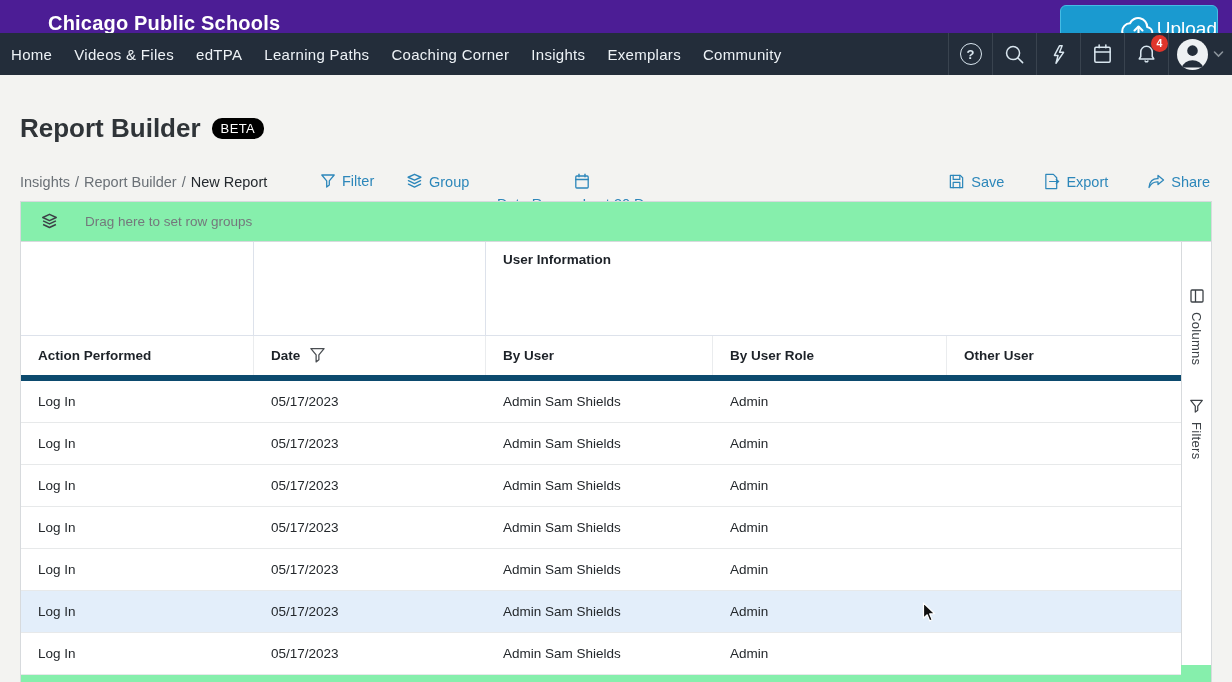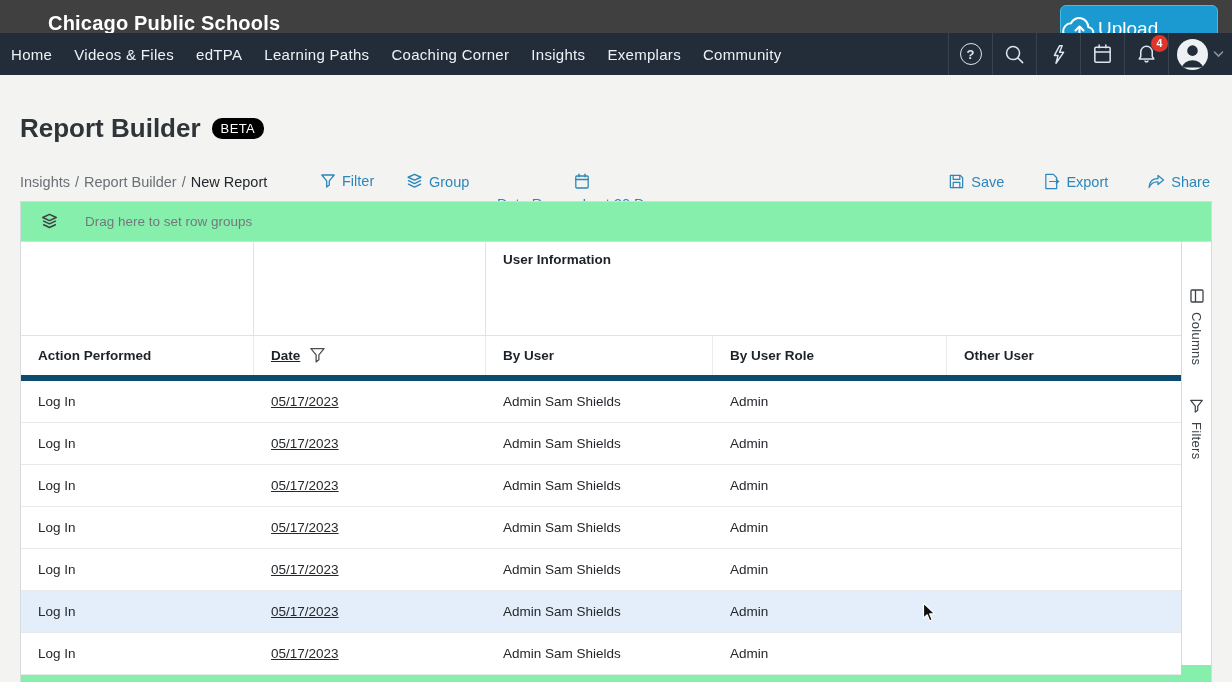--- a/index.html
+++ b/index.html
@@ -5,26 +5,26 @@
   * { box-sizing: border-box; margin: 0; padding: 0; }
   html,body { width:1232px; height:682px; }
   body {
     position: relative;
     overflow: hidden;
     background:#f3f3f1;
     font-family:"Liberation Sans", sans-serif;
     -webkit-font-smoothing: antialiased;
   }
   
-  .topbar { position:absolute; top:0; left:0; width:1232px; height:50px; background:#404040; }
+  .topbar { position:absolute; top:0; left:0; width:1232px; height:50px; background:#4c1d95; }
   .brand { position:absolute; left:48px; top:12px; font-size:20px; font-weight:700; color:#fff; letter-spacing:.2px; }
   .upload-btn {
     position:absolute; right:14px; top:5px; width:158px; height:48px;
     background:#1a9ad0; border:1px solid #45bce4; border-radius:6px;
-    display:flex; align-items:center; justify-content:flex-start; 
+    display:flex; align-items:center; justify-content:flex-end; 
     color:#fff; font-size:19px; cursor:pointer;
   }
   
   .navbar { position:absolute; top:33px; left:0; width:1232px; height:42px; background:#232d3a; }
   .nav-items { display:flex; height:100%; align-items:center; }
   .nav-item { padding:0 11px; font-size:15px; color:#edf2f6; letter-spacing:.3px; cursor:pointer; white-space:nowrap; }
   .nav-icons { position:absolute; right:0; top:0; height:42px; display:flex; }
   .icon-cell { width:44px; height:42px; border-left:1px solid #39434f; display:flex; align-items:center; justify-content:center; cursor:pointer; }
   .icon-cell svg { stroke:#d9e6ef; fill:none; stroke-width:1.6; stroke-linecap:round; stroke-linejoin:round; }
   .help-circle { width:22px; height:22px; border:1.7px solid #d9e6ef; border-radius:50%; color:#d9e6ef; font-size:13px; font-weight:700; display:flex; align-items:center; justify-content:center; }
@@ -56,21 +56,21 @@
   .dragbar svg { margin-right:26px; stroke:#3c4046; fill:none; stroke-width:1.3; stroke-linejoin:round; }
   .panel-body { display:flex; height:423px; }
   .grid { width:1160px; }
   .group-row { height:94px; border-bottom:1px solid #dde2eb; display:flex; background:#fff; }
   .gcell-a { width:233px; border-right:1px solid #dde2eb; }
   .gcell-b { width:232px; border-right:1px solid #dde2eb; }
   .gcell-span { flex:1; padding:10px 0 0 17px; font-weight:700; font-size:13.5px; color:#1d2228; }
   .header-row { height:45px; display:flex; border-bottom:6px solid #0c4a6e; background:#fff; }
   .hcell { display:flex; align-items:center; padding-left:17px; font-weight:700; font-size:13.5px; color:#1d2228; border-right:1px solid #eaecee; cursor:pointer; }
   .hcell svg { margin-left:9px; stroke:#4a4e52; fill:none; stroke-width:1.2; stroke-linejoin:round; }
-  .c1{width:233px;} .c2{width:232px;text-decoration:underline;} .c3{width:227px;} .c4{width:234px;} .c5{flex:1; border-right:none;}
+  .c1{width:233px;} .c2{width:232px;} .c3{width:227px;} .c4{width:234px;} .c5{flex:1; border-right:none;}
   .row { height:42px; display:flex; border-bottom:1px solid #e7e9ea; background:#fff; }
   .row.hovered { background:#e3eefa; }
   .cell { display:flex; align-items:center; padding-left:17px; font-size:13.5px; color:#24282c; }
   
   .side { width:30px; border-left:1px solid #d7dadd; background:#fff; display:flex; flex-direction:column; align-items:center; padding-top:46px; gap:34px; }
   .side-tab { display:flex; flex-direction:column; align-items:center; gap:8px; cursor:pointer; }
   .side-tab svg { stroke:#3d4247; fill:none; stroke-width:1.3; stroke-linejoin:round; }
   .vlabel { writing-mode:vertical-lr; font-size:13px; color:#3d4247; letter-spacing:.3px; }
   
   .cursor { position:absolute; left:922px; top:602px; z-index:60; pointer-events:none; }

